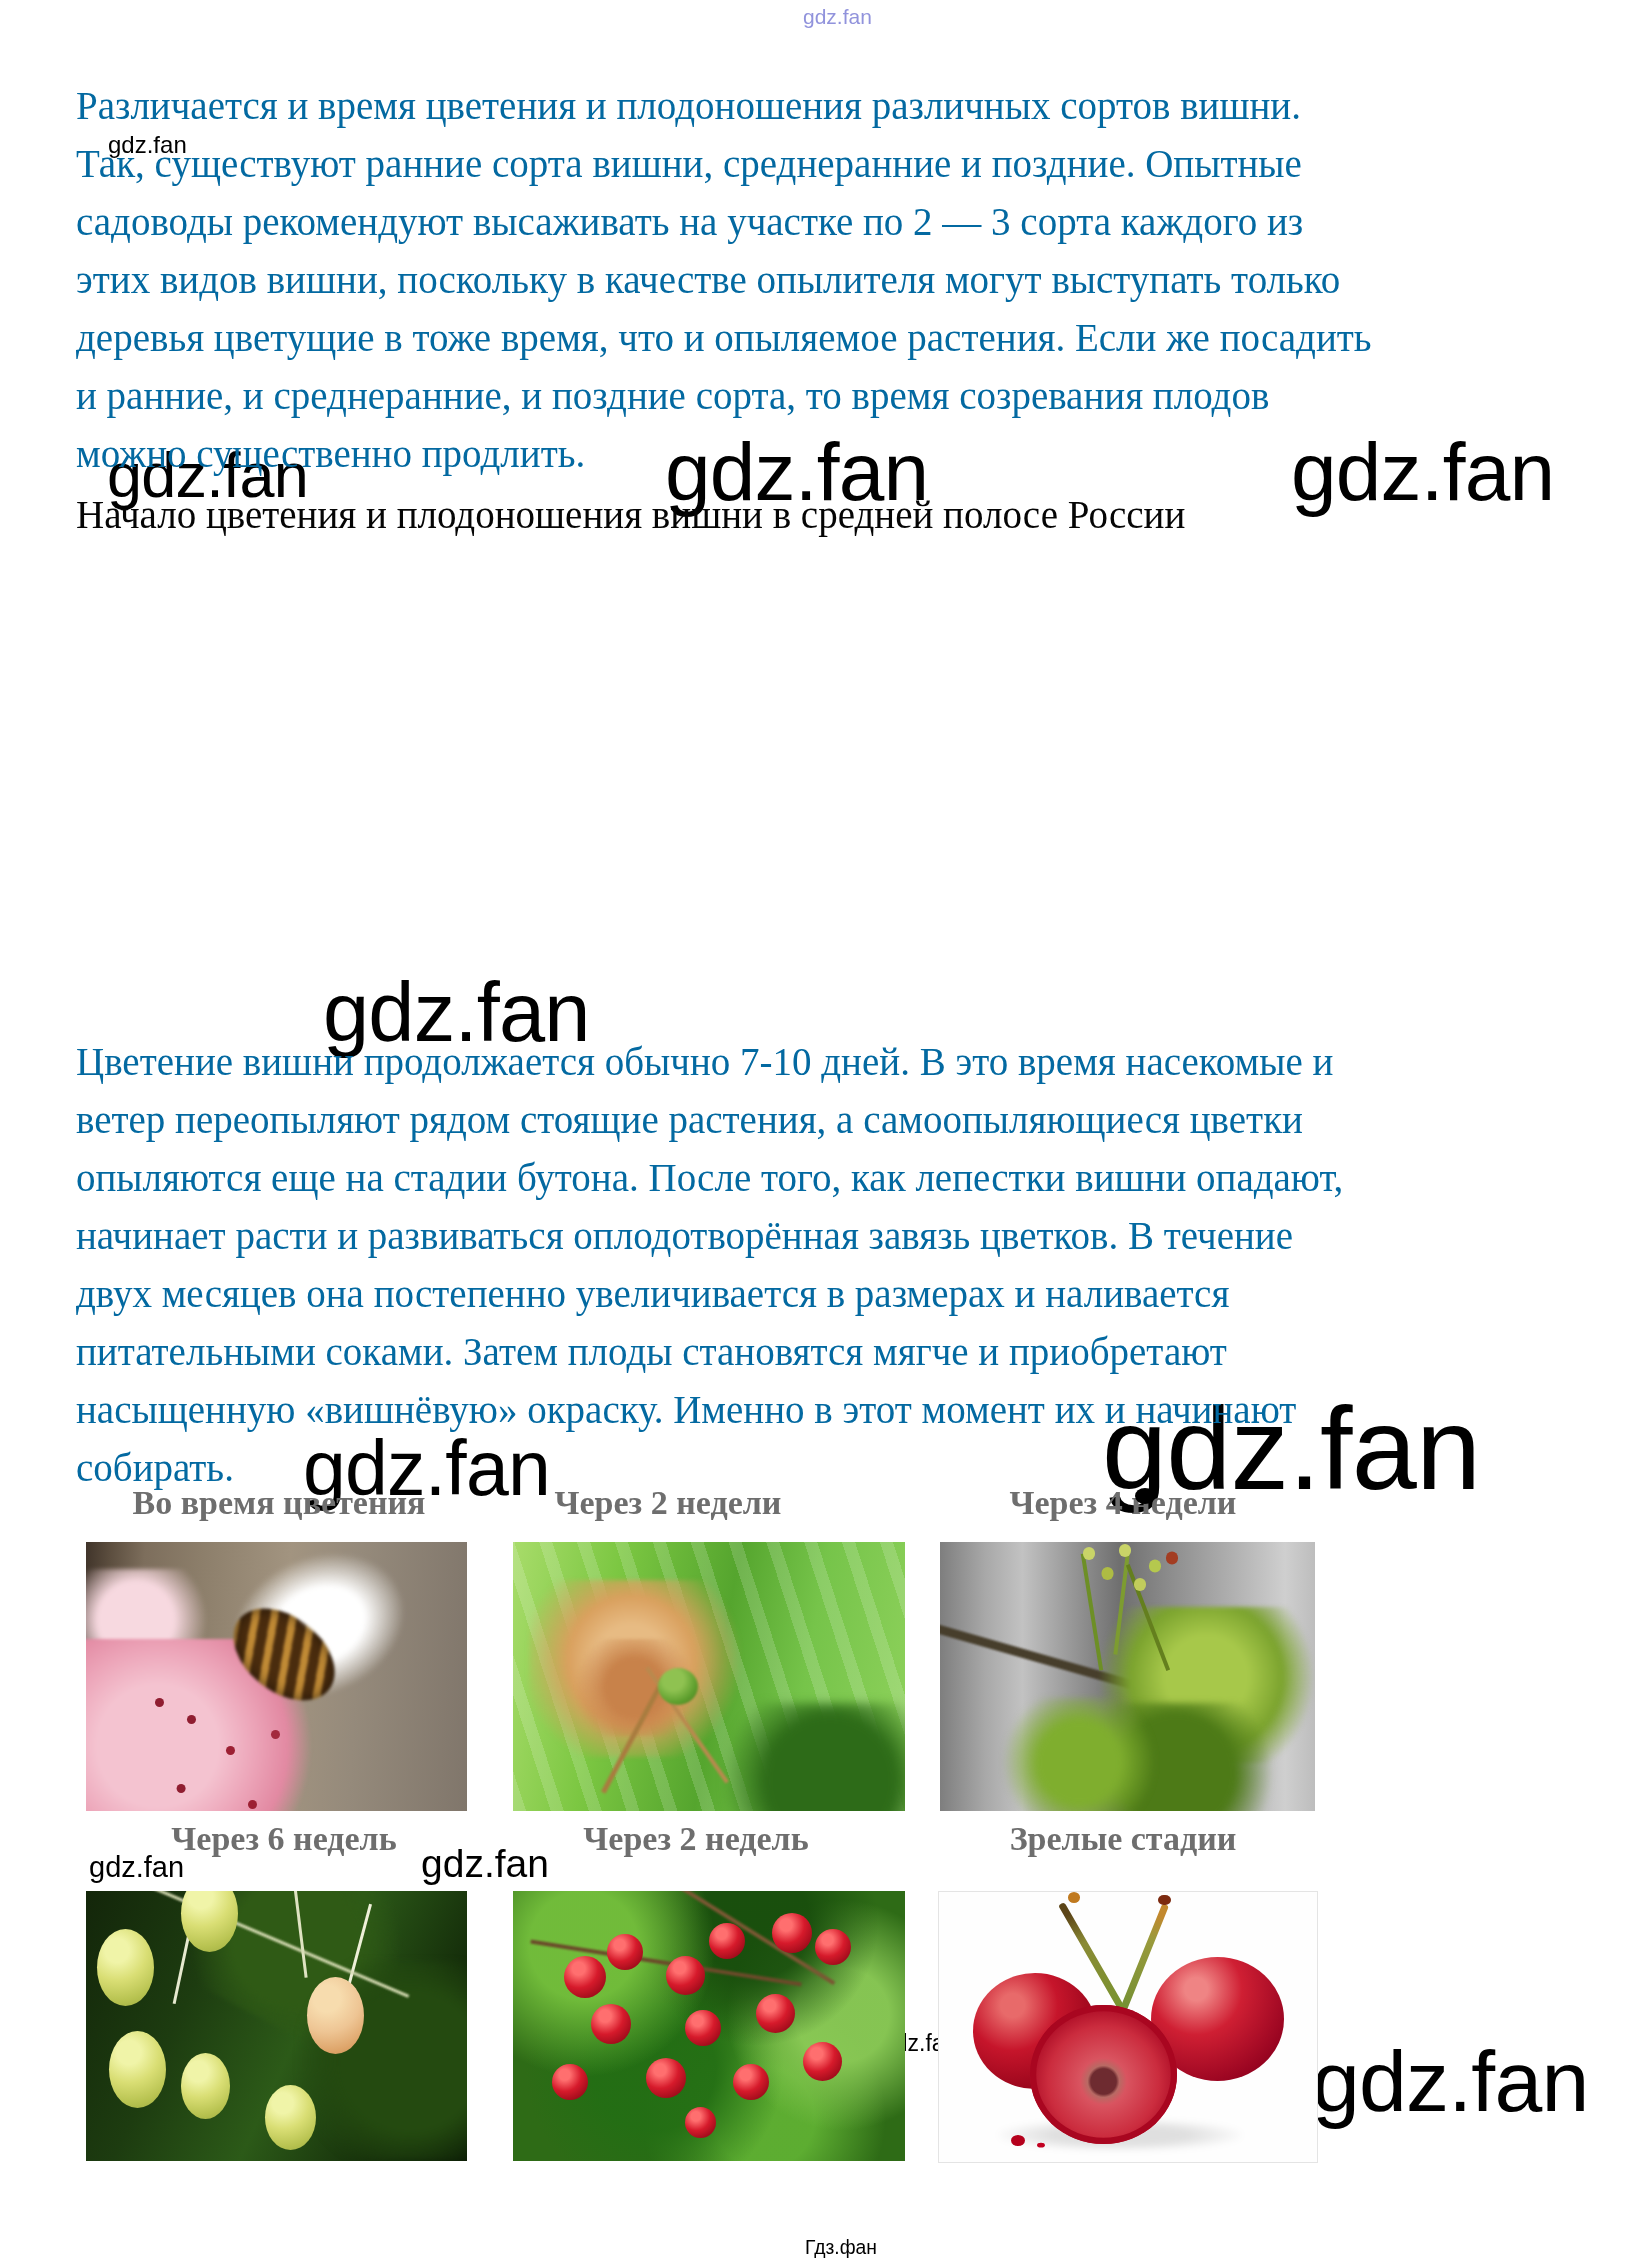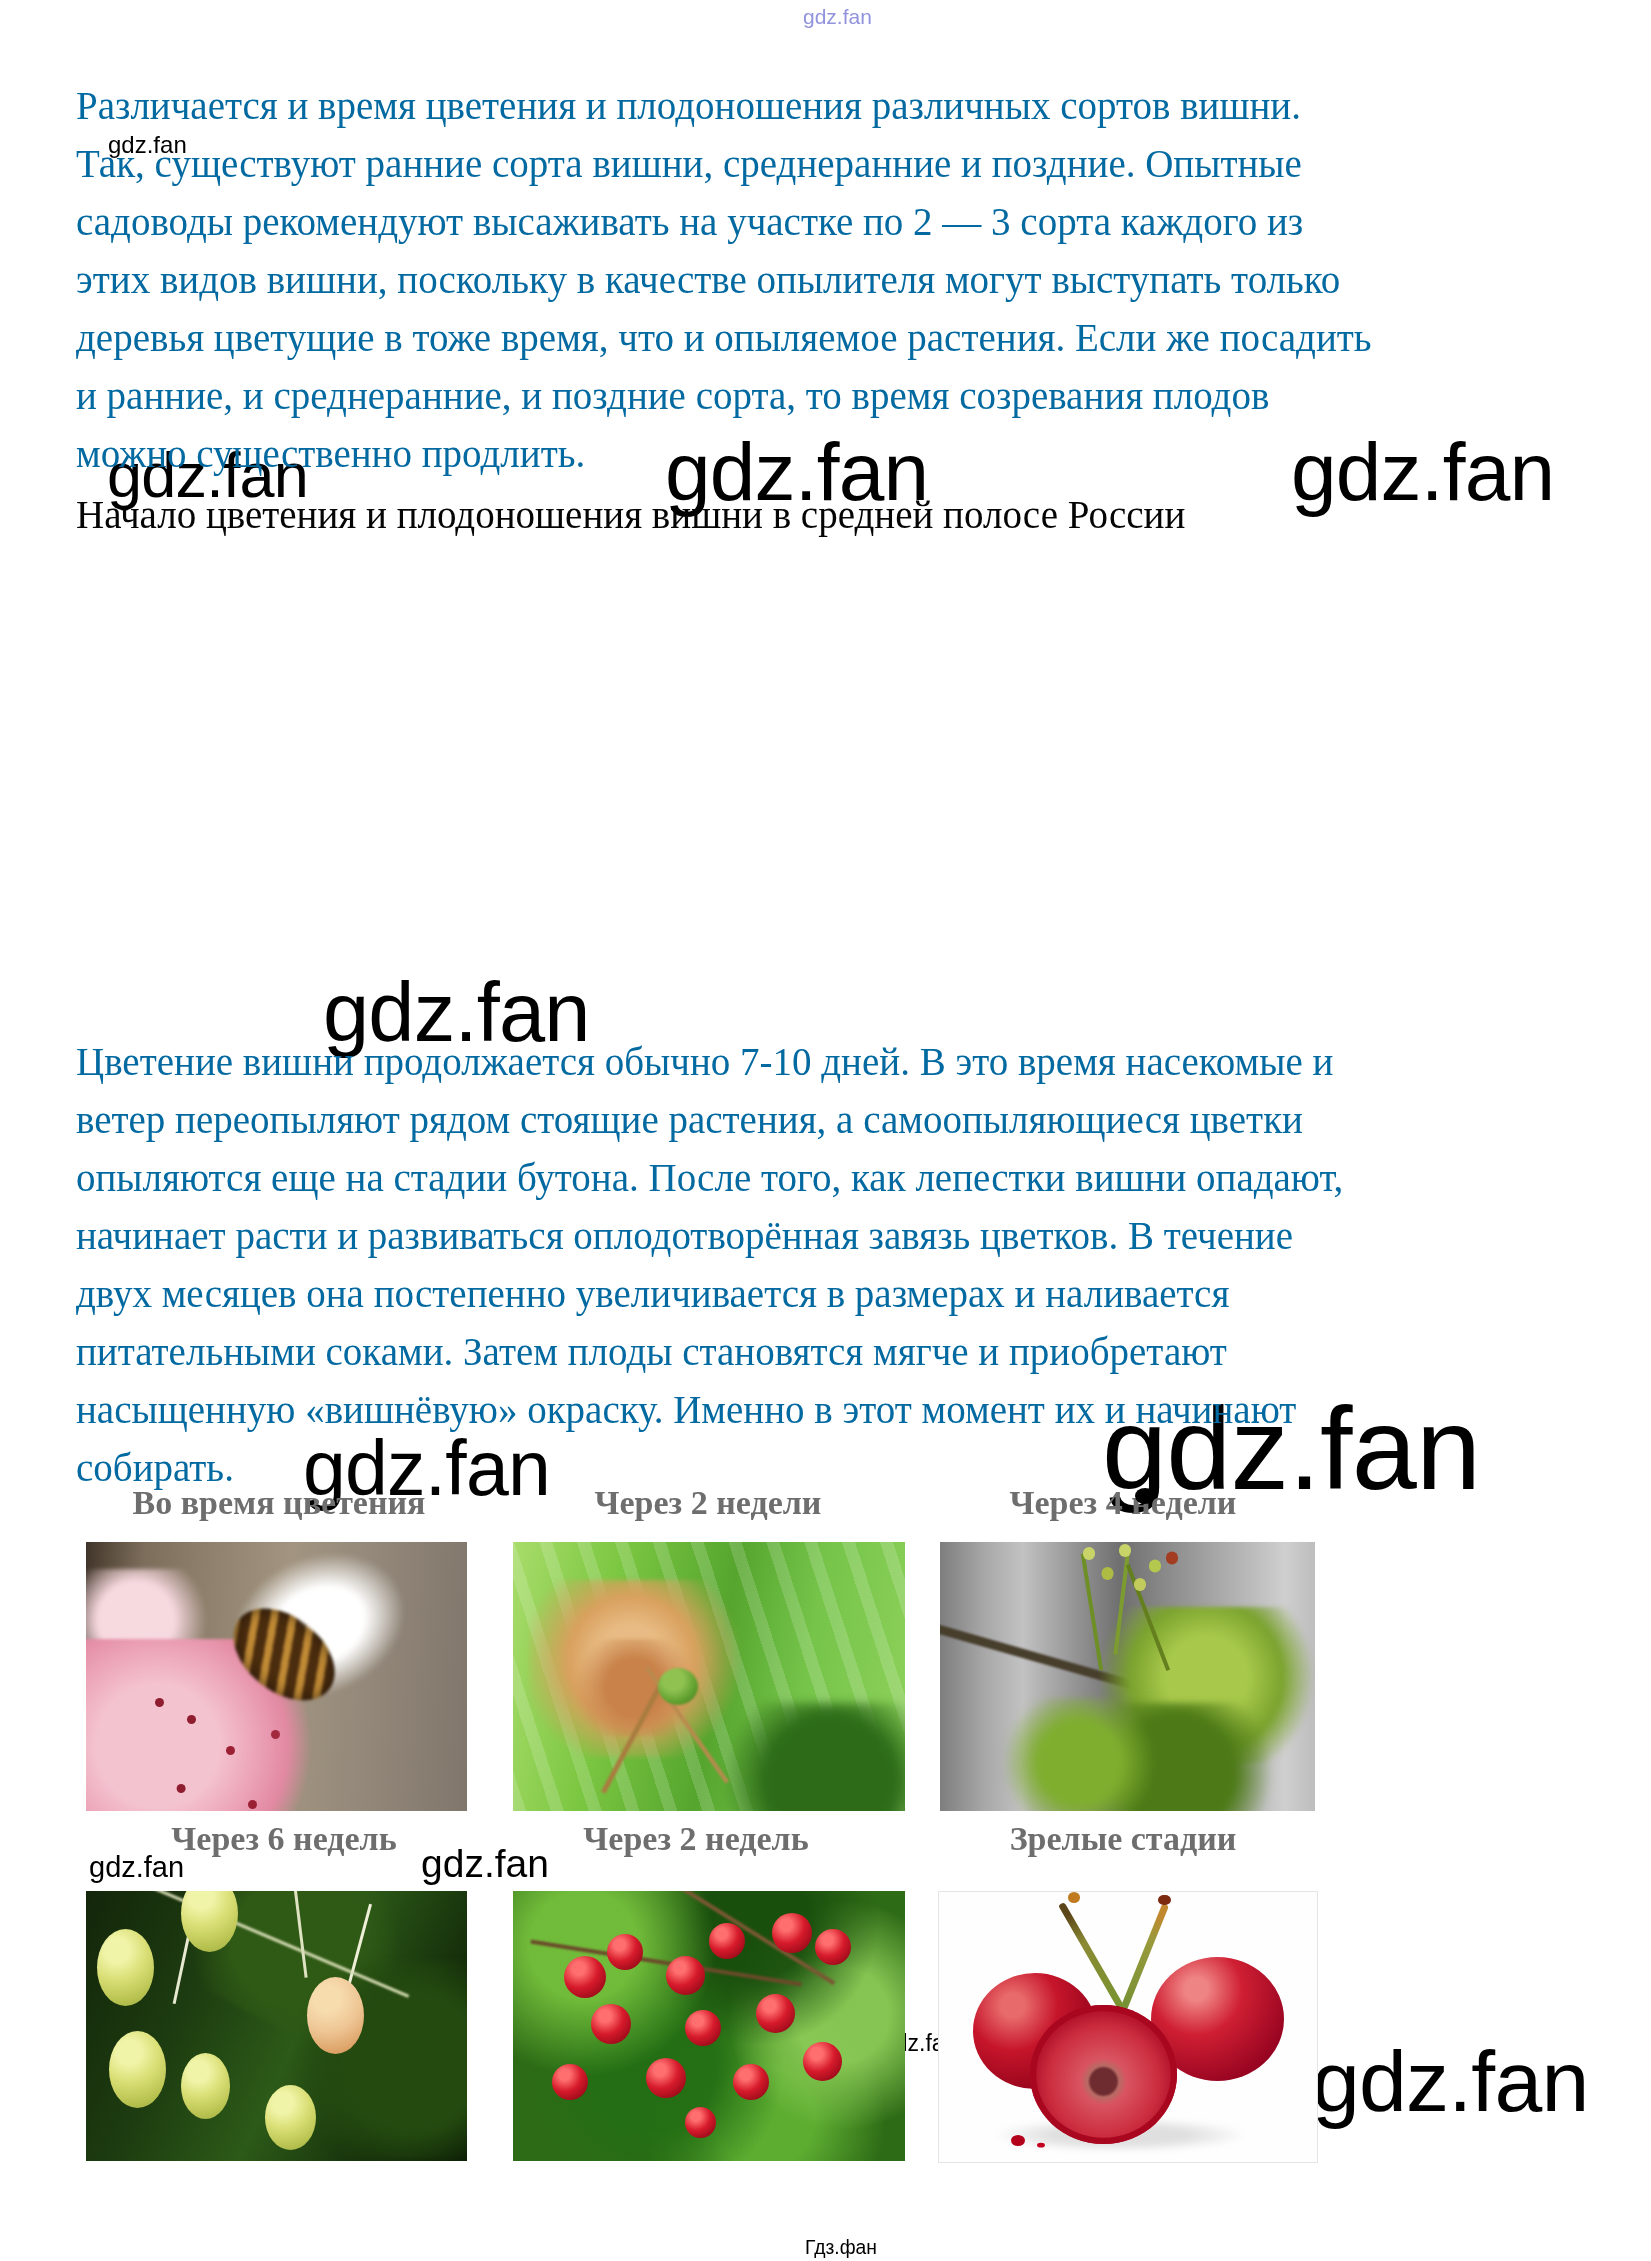--- a/index.html
+++ b/index.html
@@ -98,21 +98,21 @@
   .cap{
     position:absolute;
     transform:translateX(-50%);
     font-family:"Liberation Serif", serif;
     font-weight:bold;
     font-size:34px;
     color:#6e6e6e;
     white-space:nowrap;
   }
   #cap-r1-1{left:279px;  top:1484px;}
-  #cap-r1-2{left:708px;  top:1484px;}
+  #cap-r1-2{left:668px;  top:1484px;}
   #cap-r1-3{left:1123px; top:1484px;}
   #cap-r2-1{left:284px;  top:1820px;}
   #cap-r2-2{left:696px;  top:1820px;}
   #cap-r2-3{left:1123px; top:1820px;}
   #cap-dot{
     position:absolute;
     left:1135px; top:1488px;
     width:20px; height:16px;
     background:#000;
     border-radius:50%;

